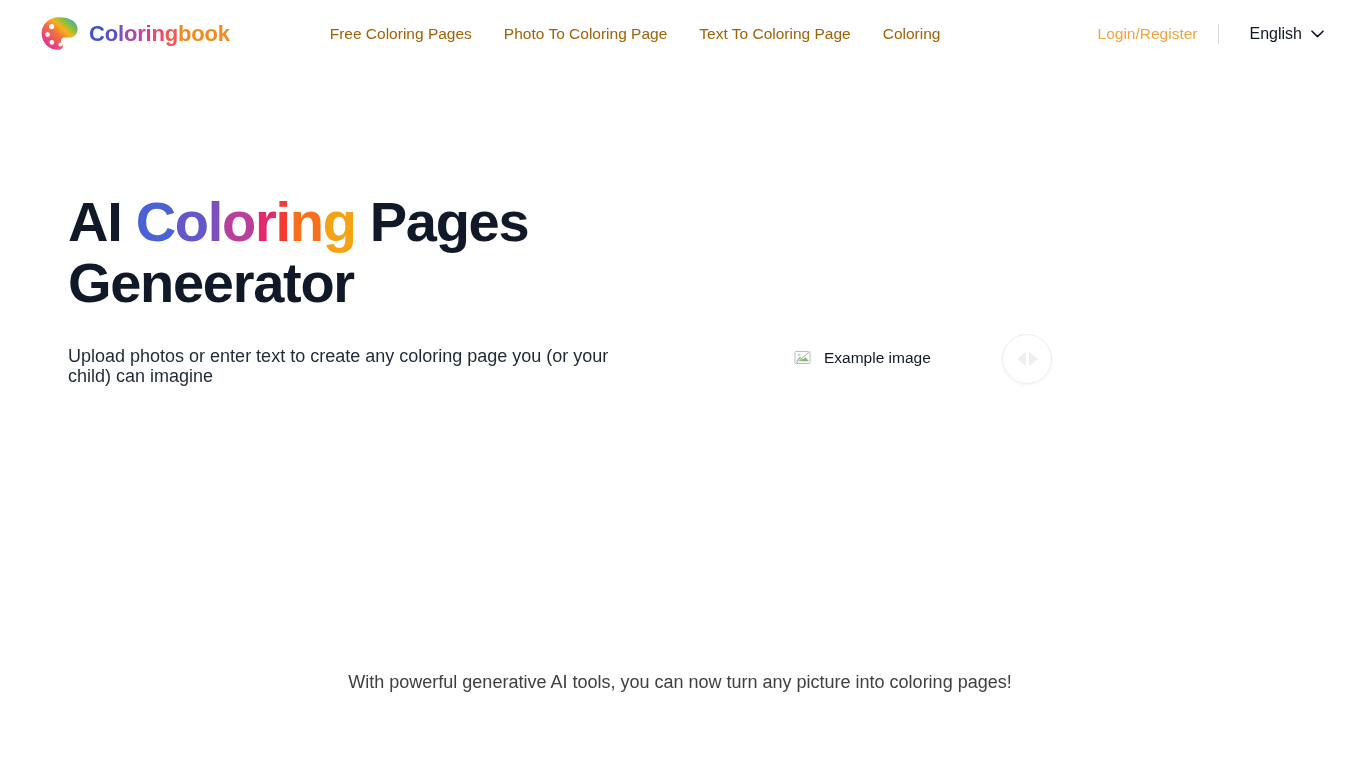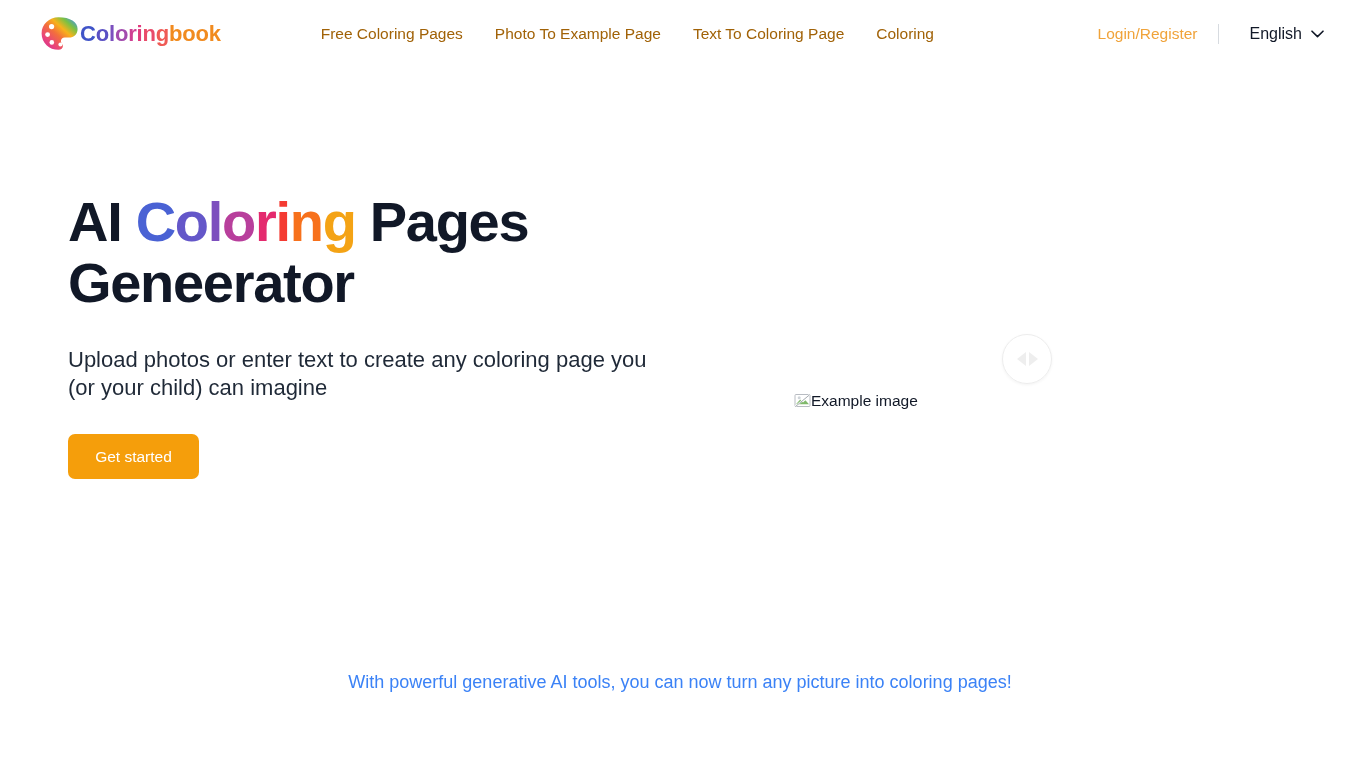--- a/index.html
+++ b/index.html
@@ -19,20 +19,21 @@
     height: 68px;
     display: flex;
     align-items: center;
     padding: 0 36px 0 38px;
     background: #ffffff;
   }
 
   .brand {
     display: flex;
     align-items: center;
+    gap: 9px;
     cursor: pointer;
     flex: 0 0 auto;
     text-align: center;
   }
   .brand-mark { width: 42px; height: 40px; display: block; }
   .brand-text {
     font-size: 22px;
     font-weight: 700;
     letter-spacing: -0.2px;
     white-space: nowrap;
@@ -121,22 +122,22 @@
   .hero-title .g5 { color: #e42a6e; }
   .hero-title .g6 { color: #f43b32; }
   .hero-title .g7 { color: #f7711c; }
   .hero-title .g8 { color: #f4a315; }
 
   .hero-sub {
     position: absolute;
     left: 68px;
     top: 278px;
     width: 580px;
-    font-size: 22px;
-    line-height: 28px;
+    font-size: 18px;
+    line-height: 20px;
     color: #1f2937;
   }
 
   .cta-btn {
     position: absolute;
     left: 68px;
     top: 366px;
     width: 131px;
     height: 45px;
     border: none;
@@ -164,22 +165,21 @@
   .hero-media {
     position: absolute;
     left: 794px;
     top: 281px;
     display: flex;
     align-items: center;
   }
   .broken-img {
     display: flex;
     align-items: center;
-    gap: 0;
-    margin-top: 43px;
+    gap: 13px;
   }
   .broken-glyph { width: 17px; height: 17px; display: block; flex: 0 0 auto; }
   .broken-alt {
     font-size: 15.5px;
     color: #111827;
     white-space: nowrap;
     line-height: 1;
   }
 
   .slider-handle {
@@ -214,21 +214,21 @@
   .convert-title {
     font-size: 38px;
     font-weight: 700;
     letter-spacing: -0.8px;
     color: #0b0b0b;
     line-height: 44px;
   }
   .convert-sub {
     margin-top: 36px;
     font-size: 18px;
-    color: #3b82f6;
+    color: #404040;
     line-height: 26px;
   }
 </style>
 </head>
 <body>
 
 <header class="site-header">
 
   <a class="brand">
     <span>
@@ -251,21 +251,21 @@
         <circle cx="22.4" cy="30.6" r="2.0" fill="#ffffff"></circle>
       </svg>
     </span>
     <span class="brand-text">
       <span class="c1">C</span><span class="c2">o</span><span class="c3">l</span><span class="c4">o</span><span class="c5">r</span><span class="c6">i</span><span class="c7">n</span><span class="c8">g</span><span class="bk">book</span>
     </span>
   </a>
 
   <nav class="main-nav">
     <a class="nav-link">Free Coloring Pages</a>
-    <a class="nav-link">Photo To Example Page</a>
+    <a class="nav-link">Photo To Coloring Page</a>
     <a class="nav-link">Text To Coloring Page</a>
     <a class="nav-link">Coloring</a>
   </nav>
 
   <div class="header-right">
     <a class="login-link">Login/Register</a>
     <span class="hdr-divider"></span>
     <div class="lang-select">
       <span class="lang-label">English</span>
       <span>
@@ -276,21 +276,20 @@
     </div>
   </div>
 </header>
 
 <section class="hero">
 
   <h1 class="hero-title"><span>AI </span><span><span class="g1">C</span><span class="g2">o</span><span class="g3">l</span><span class="g4">o</span><span class="g5">r</span><span class="g6">i</span><span class="g7">n</span><span class="g8">g</span></span><span> Pages Geneerator</span></h1>
 
   <p class="hero-sub">Upload photos or enter text to create any coloring page you (or your child) can imagine</p>
 
-  <button class="cta-btn">Get started</button>
 
 
   <div class="hero-media">
     <span class="broken-img">
       <span>
         <svg class="broken-glyph" viewBox="0 0 17 17" xmlns="http://www.w3.org/2000/svg" aria-hidden="true">
           <rect x="1" y="2.5" width="15" height="12" rx="1" fill="#ffffff" stroke="#b8bcc2" stroke-width="1"></rect>
           <path d="M2 12.2 L6.2 7.4 L9 10.6 L11.4 8.2 L15 12.2 Z" fill="#7fb86a"></path>
           <circle cx="5.2" cy="5.8" r="1.5" fill="#cfd4d9"></circle>
           <path d="M1.4 14.4 L15.6 2.6" stroke="#ffffff" stroke-width="1.6"></path>

